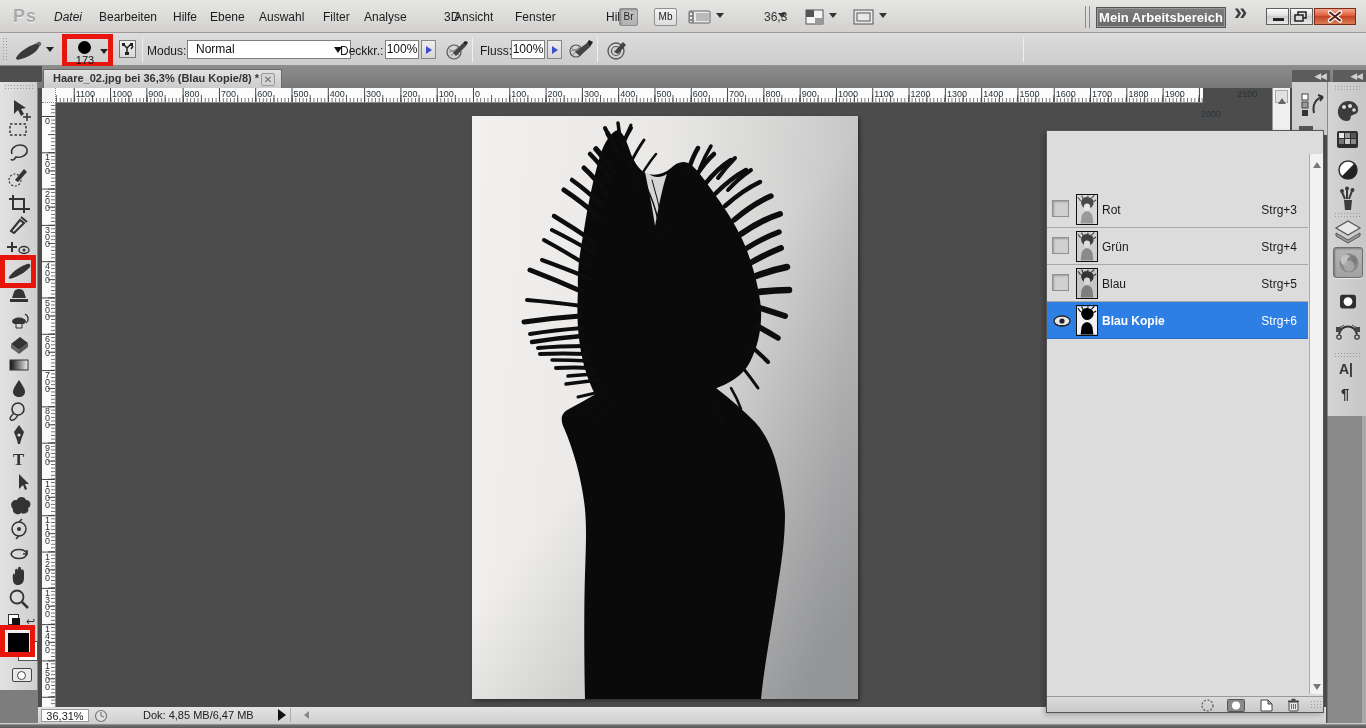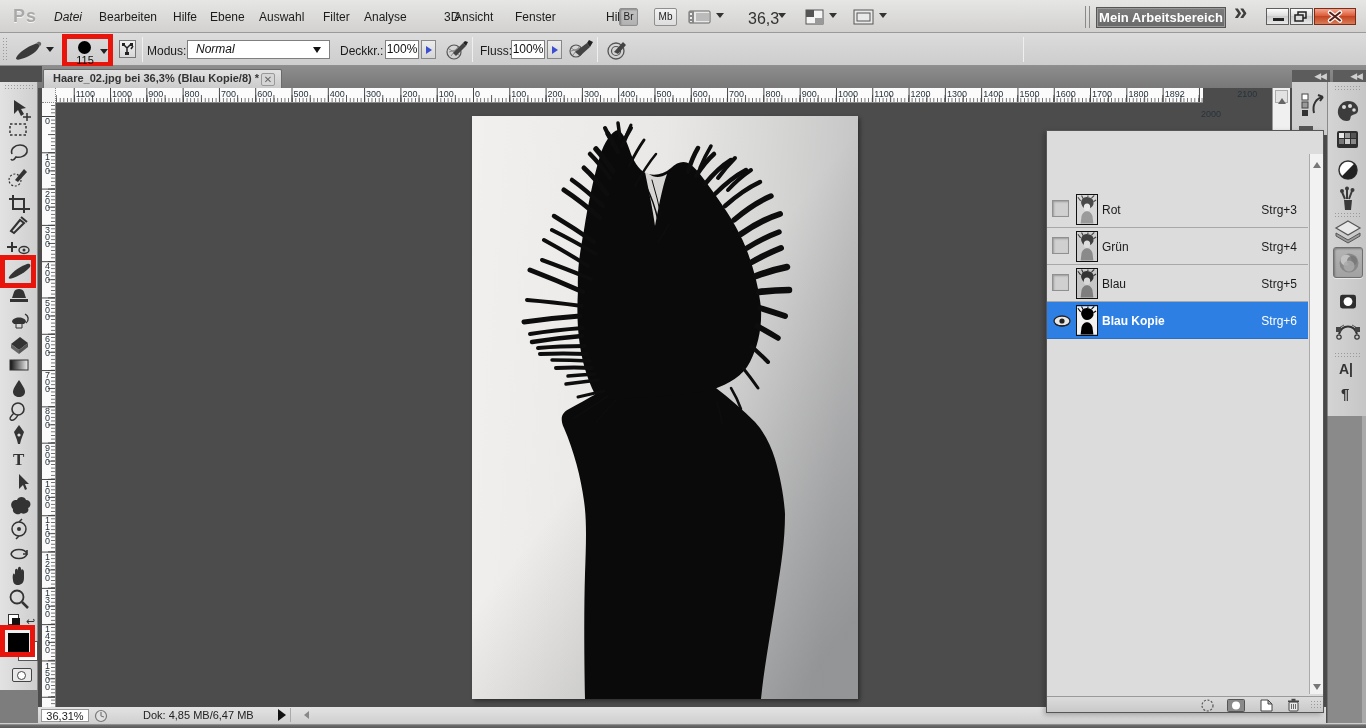--- a/index.html
+++ b/index.html
@@ -87,21 +87,21 @@
 <span class="tbtn" style="left:654px;width:23px;background:linear-gradient(#f2f2f2,#ddd);">Mb</span>
 <svg class="abs" style="left:688px;top:9px;" width="26" height="16">
         <rect x="1" y="2" width="21" height="12" rx="1" fill="#e8e8e8" stroke="#666"></rect>
         <rect x="1" y="2" width="5" height="12" fill="#888"></rect>
         <rect x="2" y="4" width="2" height="2" fill="#eee"></rect>
         <rect x="2" y="8" width="2" height="2" fill="#eee"></rect>
         <rect x="2" y="12" width="2" height="1" fill="#eee"></rect>
         <rect x="8" y="4" width="13" height="8" fill="#bbb"></rect>
       </svg>
 <span class="abs" style="left:716px;top:13px;width:0;height:0;border:4px solid transparent;border-top:5px solid #333;"></span>
-<span class="menu" style="left:748px;font-size:16px;color:#333;">36,3</span>
+<span class="menu" style="left:764px;font-size:12px;color:#333;">36,3</span>
 <span class="abs" style="left:778px;top:13px;width:0;height:0;border:4px solid transparent;border-top:5px solid #333;"></span>
 <svg class="abs" style="left:805px;top:9px;" width="20" height="16">
         <rect x="1" y="1" width="17" height="14" fill="#f4f4f4" stroke="#555"></rect>
         <rect x="1" y="1" width="8" height="7" fill="#555"></rect>
         <rect x="10" y="9" width="8" height="6" fill="#999"></rect>
       </svg>
 <span class="abs" style="left:829px;top:13px;width:0;height:0;border:4px solid transparent;border-top:5px solid #333;"></span>
 <svg class="abs" style="left:853px;top:9px;" width="22" height="16">
         <rect x="1" y="1" width="19" height="14" fill="#e9e9e9" stroke="#555"></rect>
         <rect x="4" y="4" width="13" height="8" fill="none" stroke="#555"></rect>
@@ -125,32 +125,32 @@
 </div>
 <div id="optbar" class="abs">
 <span class="abs dots" style="left:2px;top:4px;width:6px;height:25px;"></span>
 <svg class="abs" style="left:13px;top:6px;" width="30" height="22">
         <path d="M3,19 C6,13 14,8 22,5 C25,4 27,5 26,8 C23,14 15,18 8,20 C5,21 3,21 3,19 Z" fill="#3a3a3a"></path>
         <path d="M22,5 C25,4 27,5 26,8 L28,6 C29,4 27,2 25,3 Z" fill="#666"></path>
       </svg>
 <span class="abs" style="left:46px;top:14px;width:0;height:0;border:4px solid transparent;border-top:5px solid #222;"></span>
 <span class="abs" style="left:62px;top:1px;width:51px;height:33px;border:5px solid #E8150D;background:transparent;"></span>
 <span class="abs" style="left:78px;top:8px;width:13px;height:13px;background:#000;border-radius:50%;"></span>
-<span class="abs" style="left:71px;top:22px;width:28px;height:10px;font-size:11px;color:#111;text-align:center;line-height:10px;">115</span>
+<span class="abs" style="left:71px;top:22px;width:28px;height:10px;font-size:11px;color:#111;text-align:center;line-height:10px;">173</span>
 <span class="abs" style="left:100px;top:16px;width:0;height:0;border:4px solid transparent;border-top:5px solid #222;"></span>
 <span class="abs" style="left:119px;top:7px;width:17px;height:18px;background:linear-gradient(#f2f2f2,#d8d8d8);border:1px solid #777;"></span>
 <svg class="abs" style="left:121px;top:9px;" width="13" height="14">
         <path d="M6,12 L6,6 M6,6 L2,2 M6,6 L10,2 M10,7 L12,4" stroke="#222" stroke-width="1.5" fill="none"></path>
         <rect x="1" y="1" width="3" height="3" fill="#222"></rect>
         <rect x="9" y="1" width="3" height="3" fill="#222"></rect>
         <rect x="4" y="10" width="4" height="3" fill="#222"></rect>
       </svg>
 <span class="vsep" style="left:142px;"></span>
 <span class="obtext" style="left:147px;">Modus:</span>
-<span class="wbox" style="left:187px;width:143px;line-height:17px;font-style:italic;"><span style="margin-left:8px;">Normal</span><span class="abs" style="right:8px;top:6px;width:0;height:0;border:4px solid transparent;border-top:6px solid #111;"></span></span>
+<span class="wbox" style="left:187px;width:164px;line-height:17px;"><span style="margin-left:8px;">Normal</span><span class="abs" style="right:8px;top:6px;width:0;height:0;border:4px solid transparent;border-top:6px solid #111;"></span></span>
 <span class="obtext" style="left:340px;">Deckkr.:</span>
 <span class="wbox" style="left:385px;width:34px;text-align:center;line-height:17px;">100%</span>
 <span class="abs" style="left:421px;top:7px;width:15px;height:19px;background:linear-gradient(#ededed,#d5d5d5);border:1px solid #888;">
         <span class="abs" style="left:4px;top:5px;width:0;height:0;border:4px solid transparent;border-left:6px solid #3a4fd0;"></span>
       </span>
 <svg class="abs" style="left:445px;top:6px;" width="24" height="22">
         <circle cx="9" cy="13" r="7" fill="none" stroke="#555" stroke-width="1.2"></circle>
         <path d="M4,10 L14,16 M4,13 L14,10 M6,17 L13,8" stroke="#777" stroke-width="0.8"></path>
         <path d="M8,14 L18,4 L21,7 L11,17 Z" fill="#444"></path>
         <path d="M18,4 L21,7 L23,3 L20,2 Z" fill="#222"></path>
@@ -295,21 +295,21 @@
 <span class="hlab" style="left:759.7px;">900</span>
 <span class="hlab" style="left:796.0px;">1000</span>
 <span class="hlab" style="left:832.3px;">1100</span>
 <span class="hlab" style="left:868.6px;">1200</span>
 <span class="hlab" style="left:904.9px;">1300</span>
 <span class="hlab" style="left:941.2px;">1400</span>
 <span class="hlab" style="left:977.5px;">1500</span>
 <span class="hlab" style="left:1013.8px;">1600</span>
 <span class="hlab" style="left:1050.1px;">1700</span>
 <span class="hlab" style="left:1086.4px;">1800</span>
-<span class="hlab" style="left:1122.7px;">1892</span>
+<span class="hlab" style="left:1122.7px;">1900</span>
 <span class="hlab" style="left:1159.0px;margin-top:20px;">2000</span>
 <span class="hlab" style="left:1195.3px;">2100</span>
 </div>
 <div id="vruler" class="abs">
 <span class="vlab" style="top:15.0px;">0</span>
 <span class="vlab" style="top:51.3px;">1<br>0<br>0</span>
 <span class="vlab" style="top:87.6px;">2<br>0<br>0</span>
 <span class="vlab" style="top:123.9px;">3<br>0<br>0</span>
 <span class="vlab" style="top:160.2px;">4<br>0<br>0</span>
 <span class="vlab" style="top:196.5px;">5<br>0<br>0</span>

